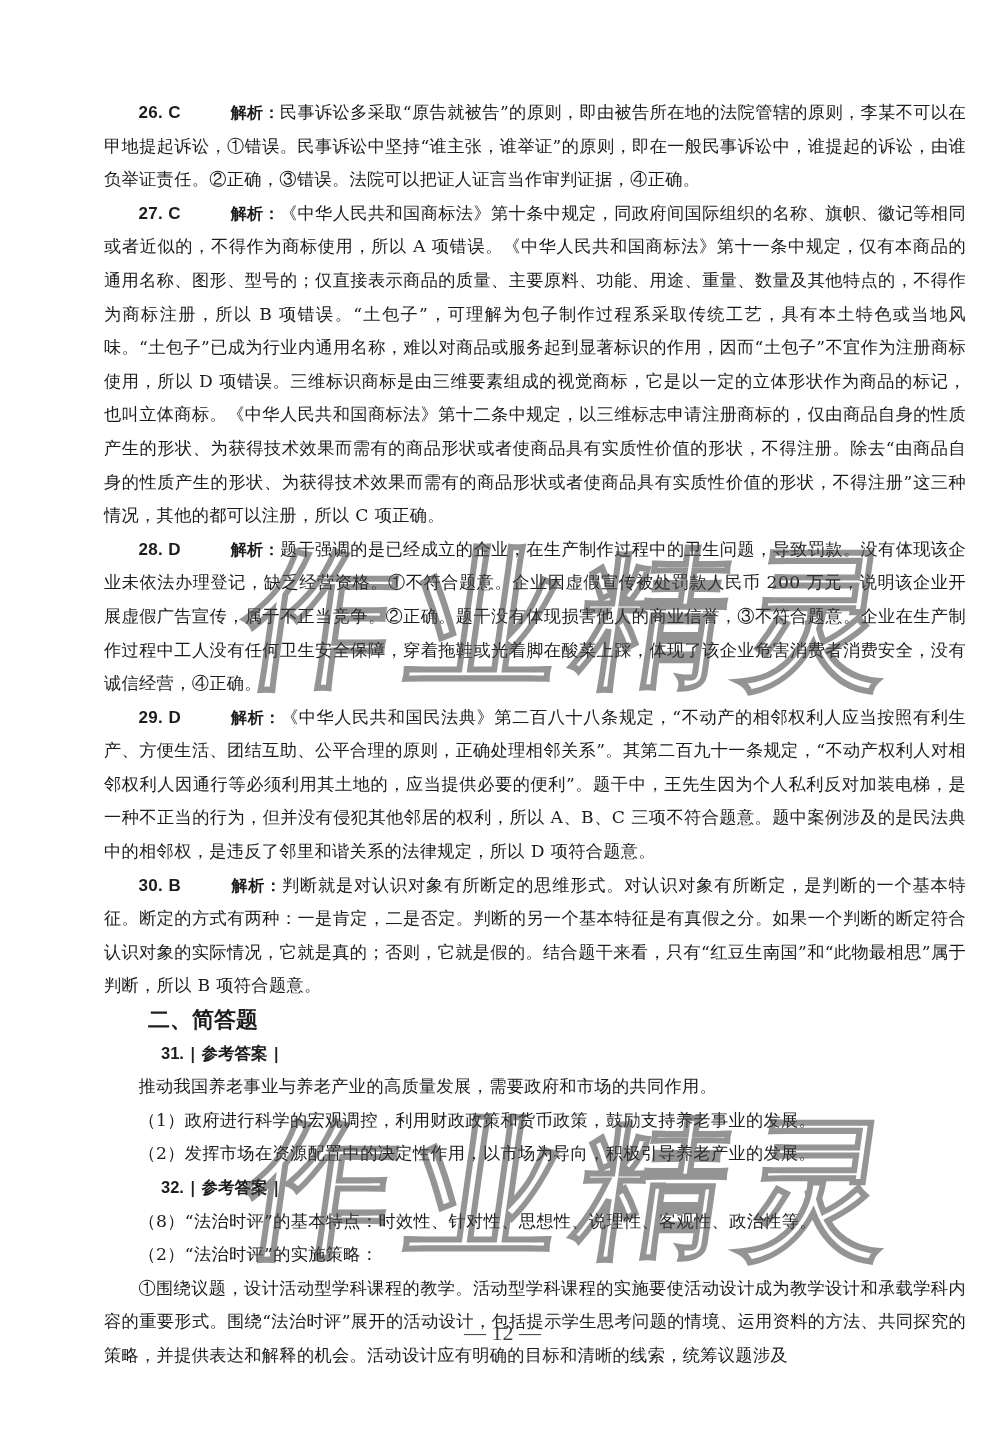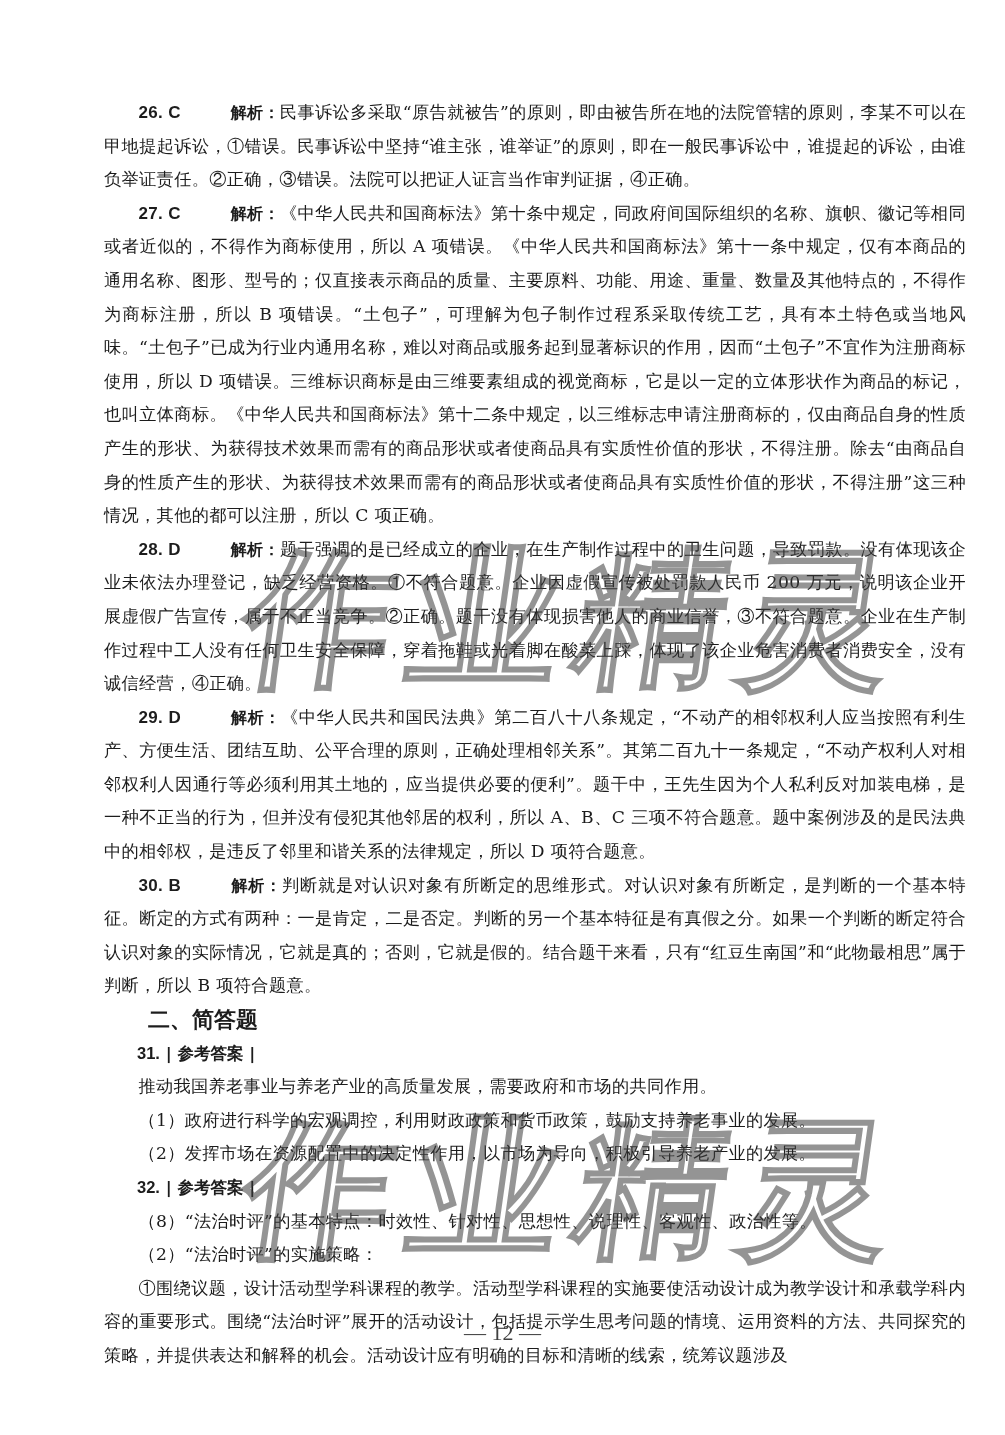--- a/index.html
+++ b/index.html
@@ -51,20 +51,21 @@
     .answer-head {
       font-family: "DejaVu Sans", "Liberation Sans", sans-serif;
       font-weight: bold;
       font-size: 16.5px;
       line-height: 33.6px;
       margin: 0;
       text-indent: 2em;
     }
     .answer-head .num {
       font-family: "Liberation Sans", sans-serif;
+      margin-left: 24px;
     }
     .page-number {
       position: absolute;
       top: 1320px;
       left: 0;
       width: 1005px;
       text-align: center;
       font-family: "Liberation Serif", "DejaVu Serif", serif;
       font-size: 22px;
       color: #404040;

